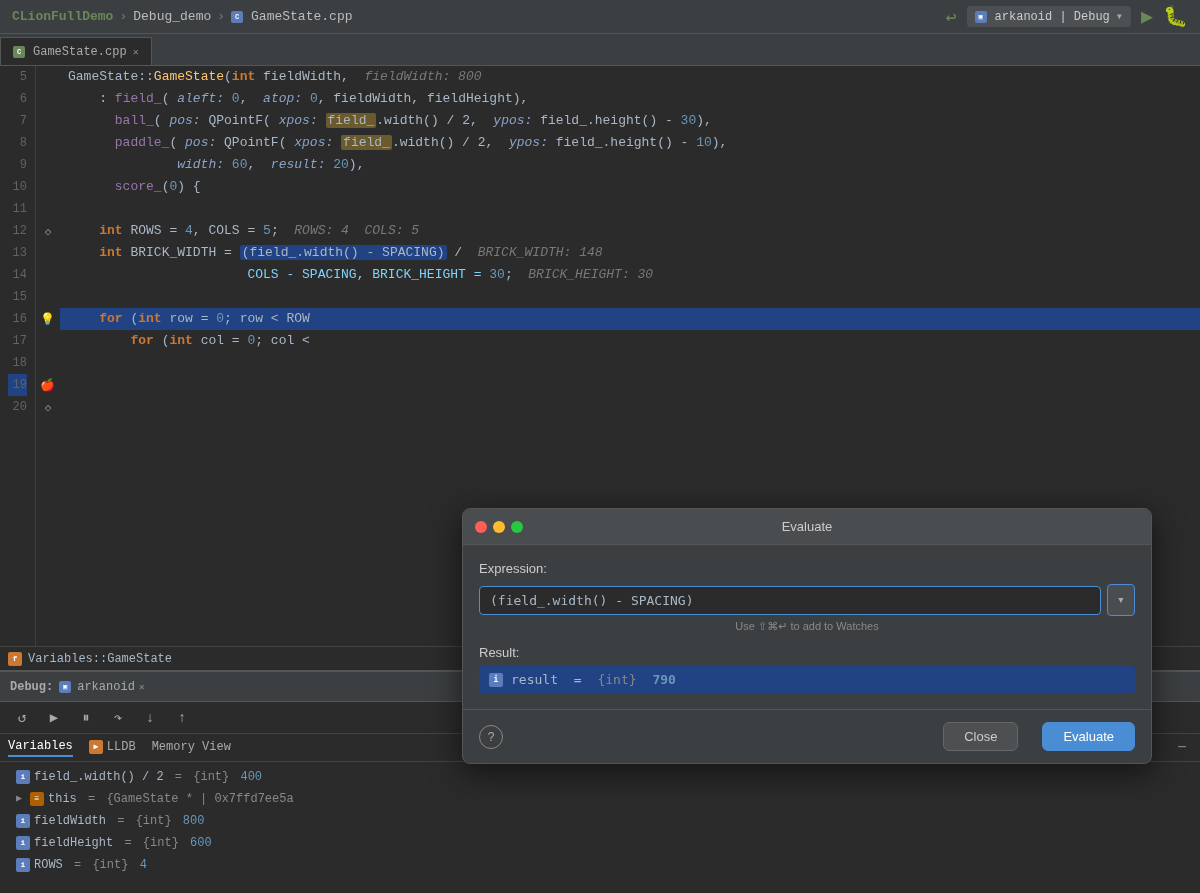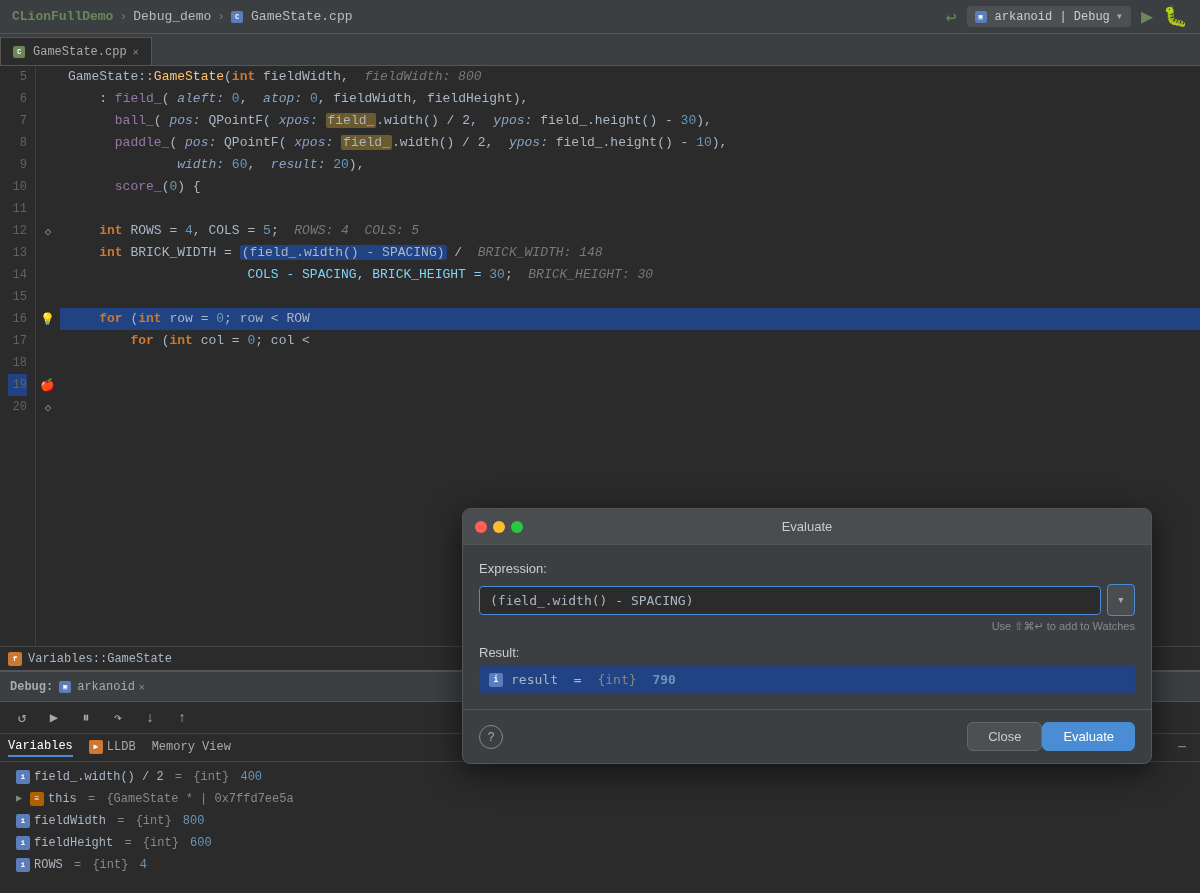--- a/index.html
+++ b/index.html
@@ -338,21 +338,21 @@
       border-radius: 4px;
       display: flex;
       align-items: center;
       justify-content: center;
       cursor: pointer;
       color: #aaa;
     }
     .hint-text {
       font-size: 11px;
       color: #888;
-      text-align: right;
+      text-align: center;
       margin-top: 4px;
       font-family: -apple-system, sans-serif;
     }
     .result-label {
       font-size: 13px;
       color: #ccc;
       font-family: -apple-system, sans-serif;
       margin: 12px 0 6px;
     }
     .result-row {
@@ -397,21 +397,21 @@
       color: #aaa;
       font-size: 12px;
       cursor: pointer;
       display: flex;
       align-items: center;
       justify-content: center;
       font-family: -apple-system, sans-serif;
     }
     .dialog-action-btns {
       display: flex;
-      gap: 0;
+      gap: 24px;
       margin-left: 28px;
     }
     .btn-close-dialog {
       padding: 6px 20px;
       background: #4c5052;
       border: 1px solid #666;
       border-radius: 6px;
       color: #ccc;
       font-size: 13px;
       cursor: pointer;

